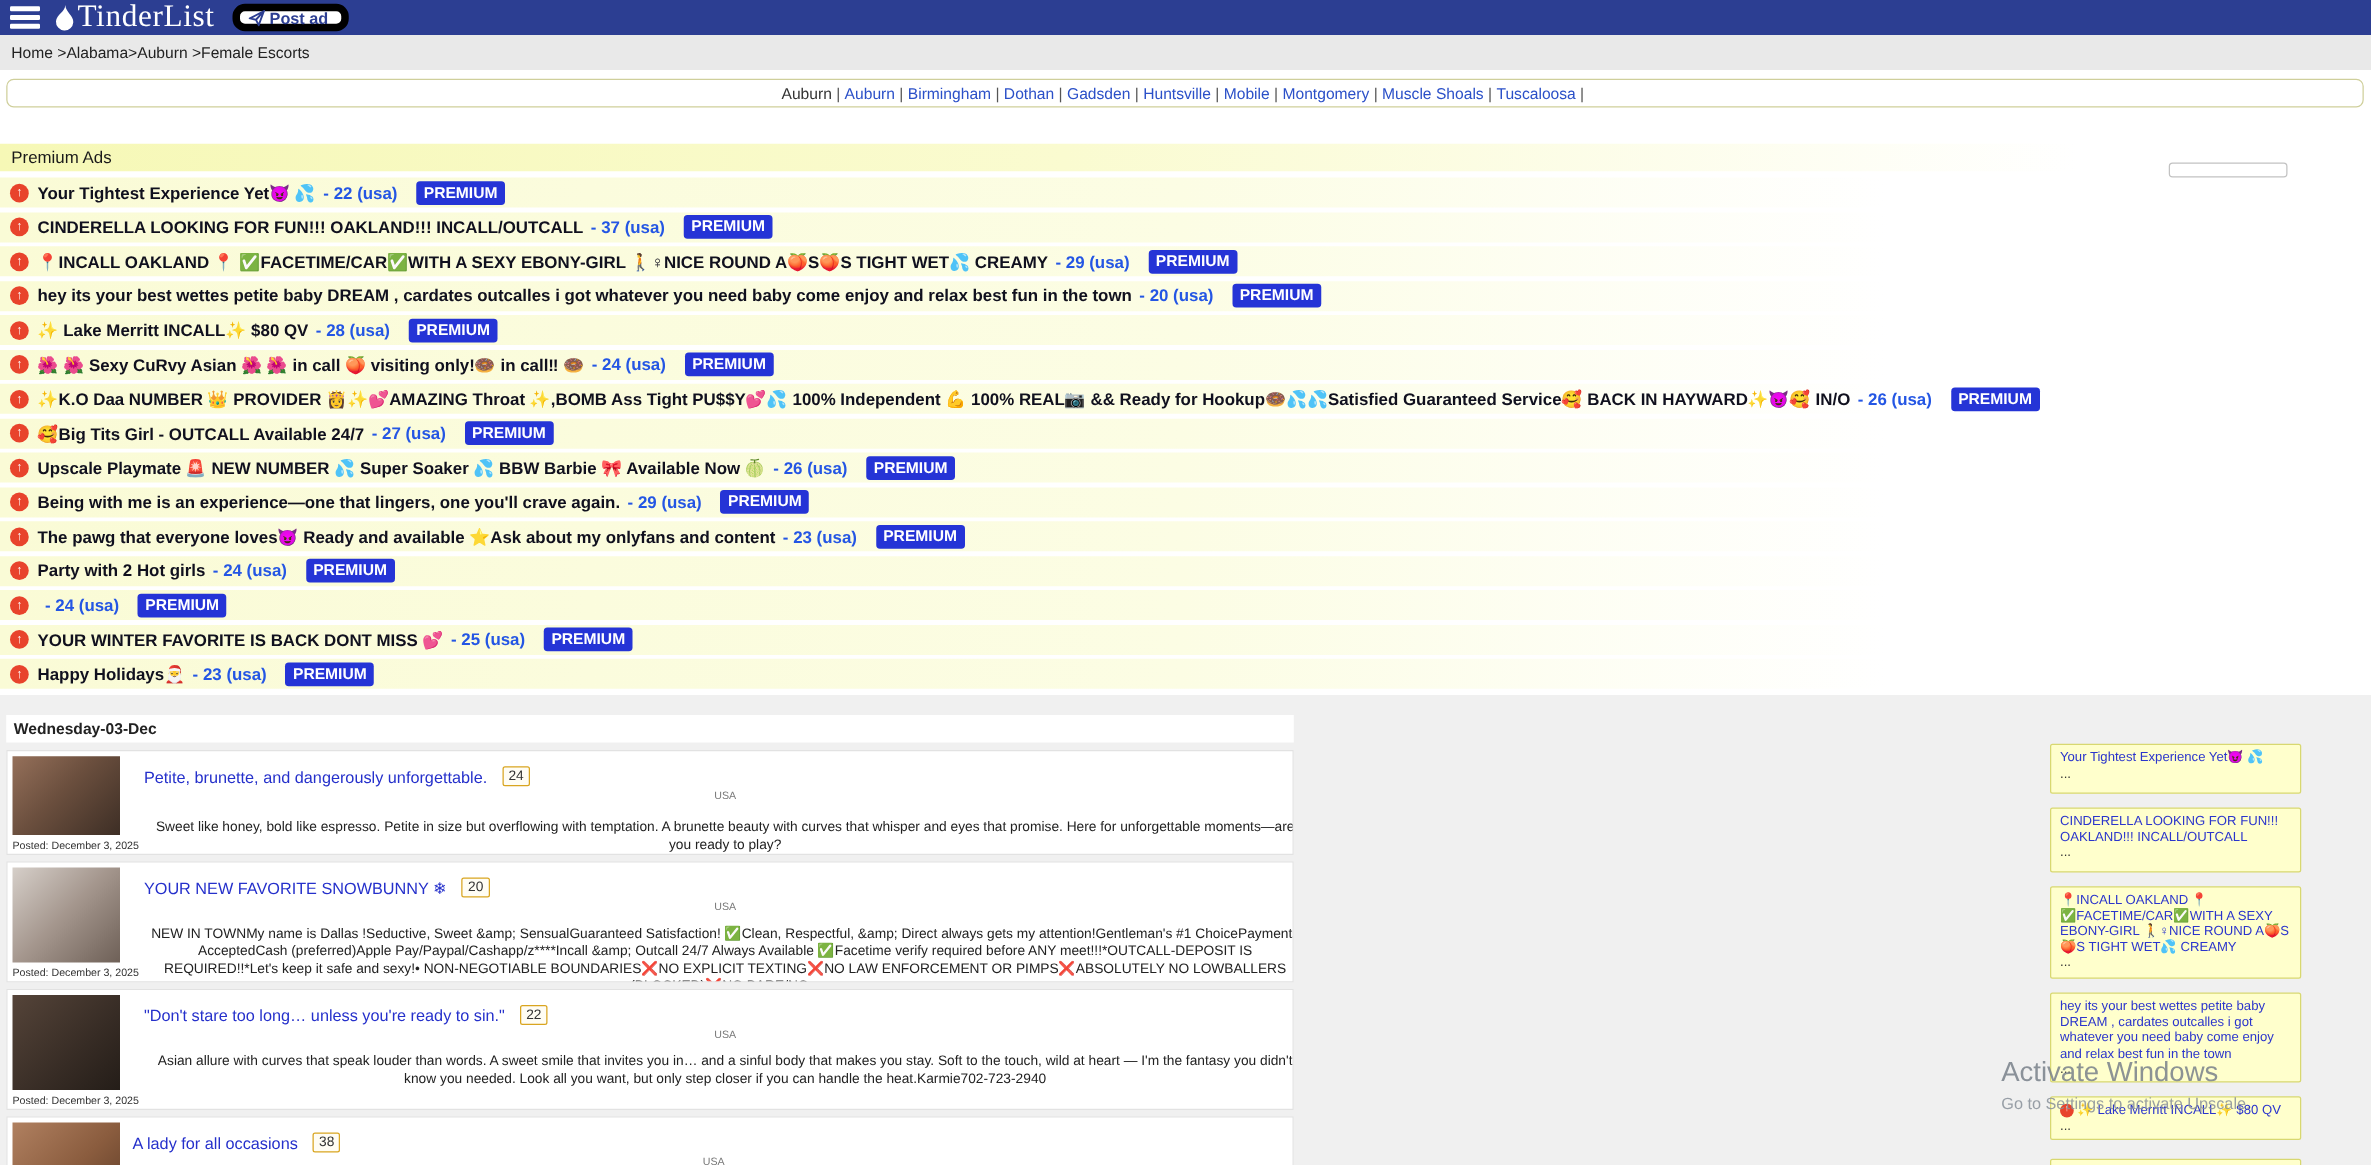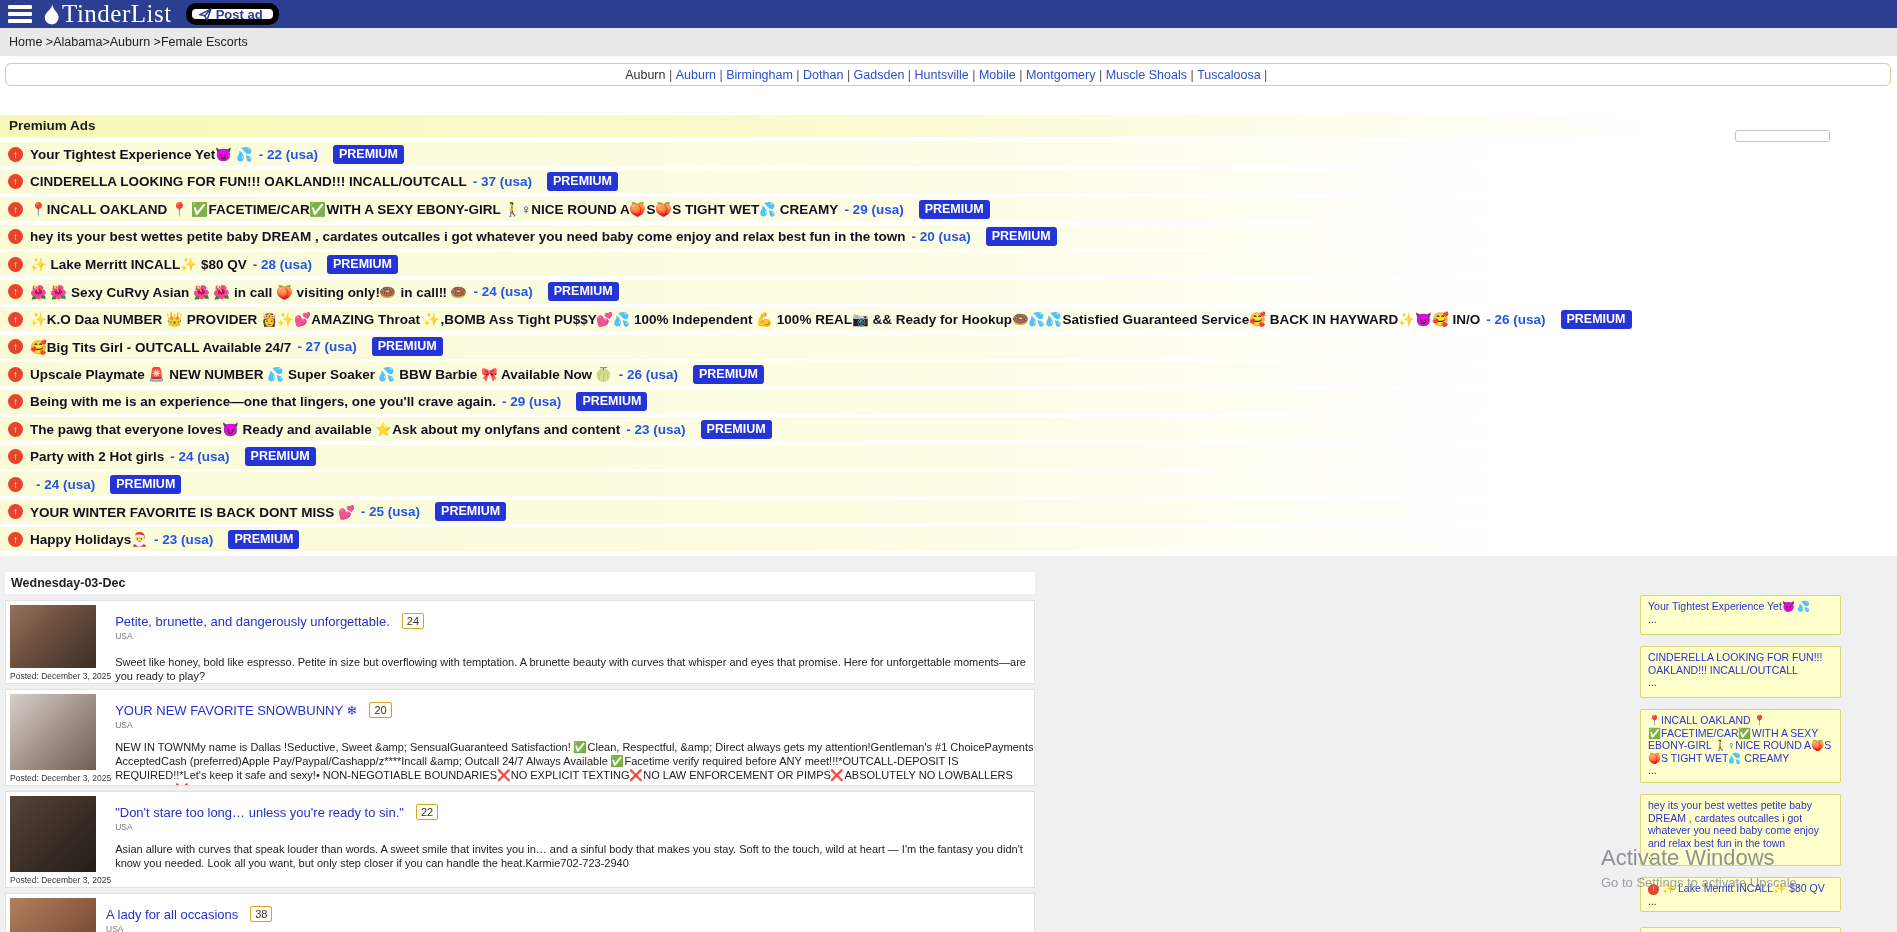--- a/index.html
+++ b/index.html
@@ -30,21 +30,21 @@
   
   .citybox { position:absolute; left:5px; top:63px; width:1886px; height:23px;
     border:1px solid #cfcf9b; border-radius:6px; background:#fff;
     display:flex; align-items:center; justify-content:center; font-size:12.5px; }
   .city { color:#2b50c8; cursor:pointer; }
   .city.current { color:#333; }
   .city-sep { color:#555; white-space:pre; }
 
   
   .premium { position:absolute; left:0; top:115px; width:1890px; }
-  .premium-head { height:22px; line-height:22px; padding-left:9px; font-size:13.5px; font-weight:bold;
+  .premium-head { height:22px; line-height:22px; padding-left:9px; font-size:13.5px; font-weight:normal;
     color:#1a1a1a; background:linear-gradient(90deg,#f6f8b6 0%,#fafbd0 45%,#ffffff 88%); margin-bottom:5px; }
   .prow { height:24px; margin-bottom:3.5px; display:flex; align-items:center; padding-left:8px;
     background:linear-gradient(90deg,#fafbd6 0%,#fcfde4 50%,#ffffff 80%);
     white-space:nowrap; overflow:hidden; cursor:pointer; }
   .upicon { flex:0 0 auto; width:15px; height:15px; border-radius:50%; background:#e8432c;
     color:#fff; font-size:10px; font-weight:bold; display:inline-flex; align-items:center;
     justify-content:center; margin-right:7px; }
   .ptitle { font-size:13.5px; font-weight:bold; color:#10101e; }
   .page-txt { font-size:13.5px; font-weight:bold; color:#2456e4; margin-left:6px; }
   .pbadge { margin-left:15px; background:#2534d6; color:#ffffff; font-size:12.5px; font-weight:bold;
@@ -55,21 +55,21 @@
   
   .feed-bg { position:absolute; left:0; top:556px; width:1897px; height:376px; background:#f0f0f0; }
   .datebar { position:absolute; left:5px; top:572px; width:1030px; height:22px; background:#ffffff;
     font-size:12.5px; font-weight:bold; color:#222; line-height:22px; padding-left:6px; }
   .cards { position:absolute; left:5px; top:600px; width:1030px; }
   .card { background:#ffffff; border:1px solid #e2e2e2; margin-bottom:5px; display:flex;
     padding:4px 6px 2px 4px; overflow:hidden; position:relative; }
   .card-left { flex:0 0 92px; display:flex; flex-direction:column; }
   .thumb { width:86px; cursor:pointer; }
   .posted { font-size:8.5px; color:#333; margin-top:auto; padding-top:3px; white-space:nowrap; }
-  .card-body { flex:1; padding-left:4px; }
+  .card-body { flex:1; padding-left:4px;text-align:center; }
   .title-row { display:flex; align-items:center; margin-top:8px; }
   .ltitle { font-size:13px; color:#2530cb; cursor:pointer; }
   .lage { margin-left:12px; border:1px solid #d9a520; border-radius:2px; background:#fffdf4;
     font-size:11px; color:#333; padding:0 4px; line-height:14px; }
   .lcountry { font-size:8.5px; color:#777; margin-top:2px; }
   .ldesc { font-size:11px; color:#222; line-height:14px; margin-top:14px; width:930px; }
   .ldesc2 { font-size:11px; color:#222; line-height:14px; }
   .card:nth-of-type(1) .thumb { height:64px; background:linear-gradient(135deg,#95705a 0%,#6b4f3e 45%,#3d2e25 100%); }
   .card:nth-of-type(2) .thumb { height:84px; background:linear-gradient(135deg,#d6cfc9 0%,#a3958c 50%,#6e6057 100%); }
   .card:nth-of-type(3) .thumb { height:86px; background:linear-gradient(135deg,#554439 0%,#372c25 60%,#241d18 100%); }

